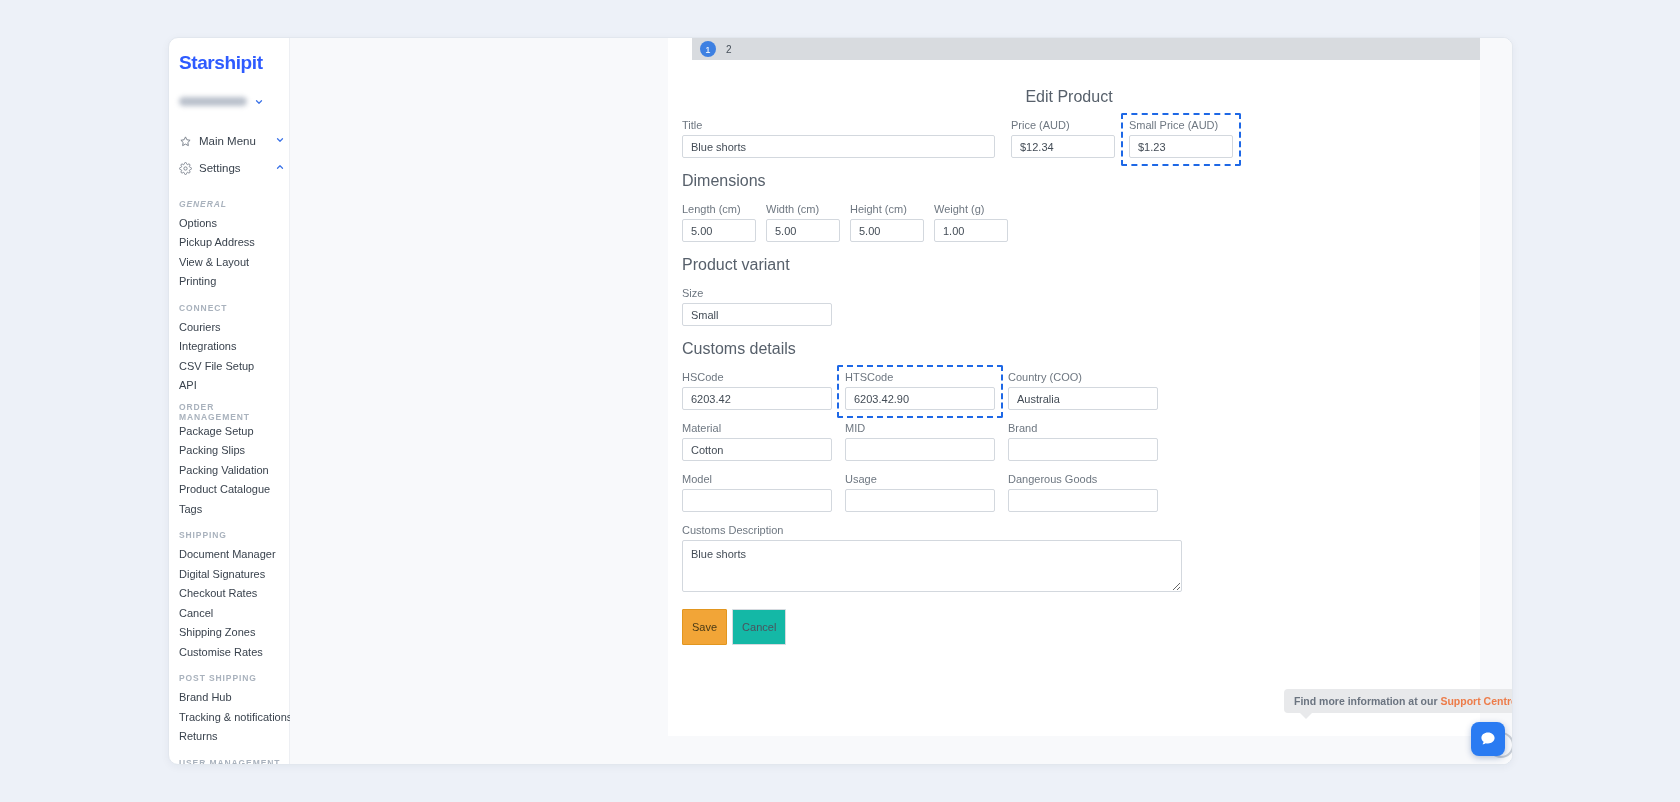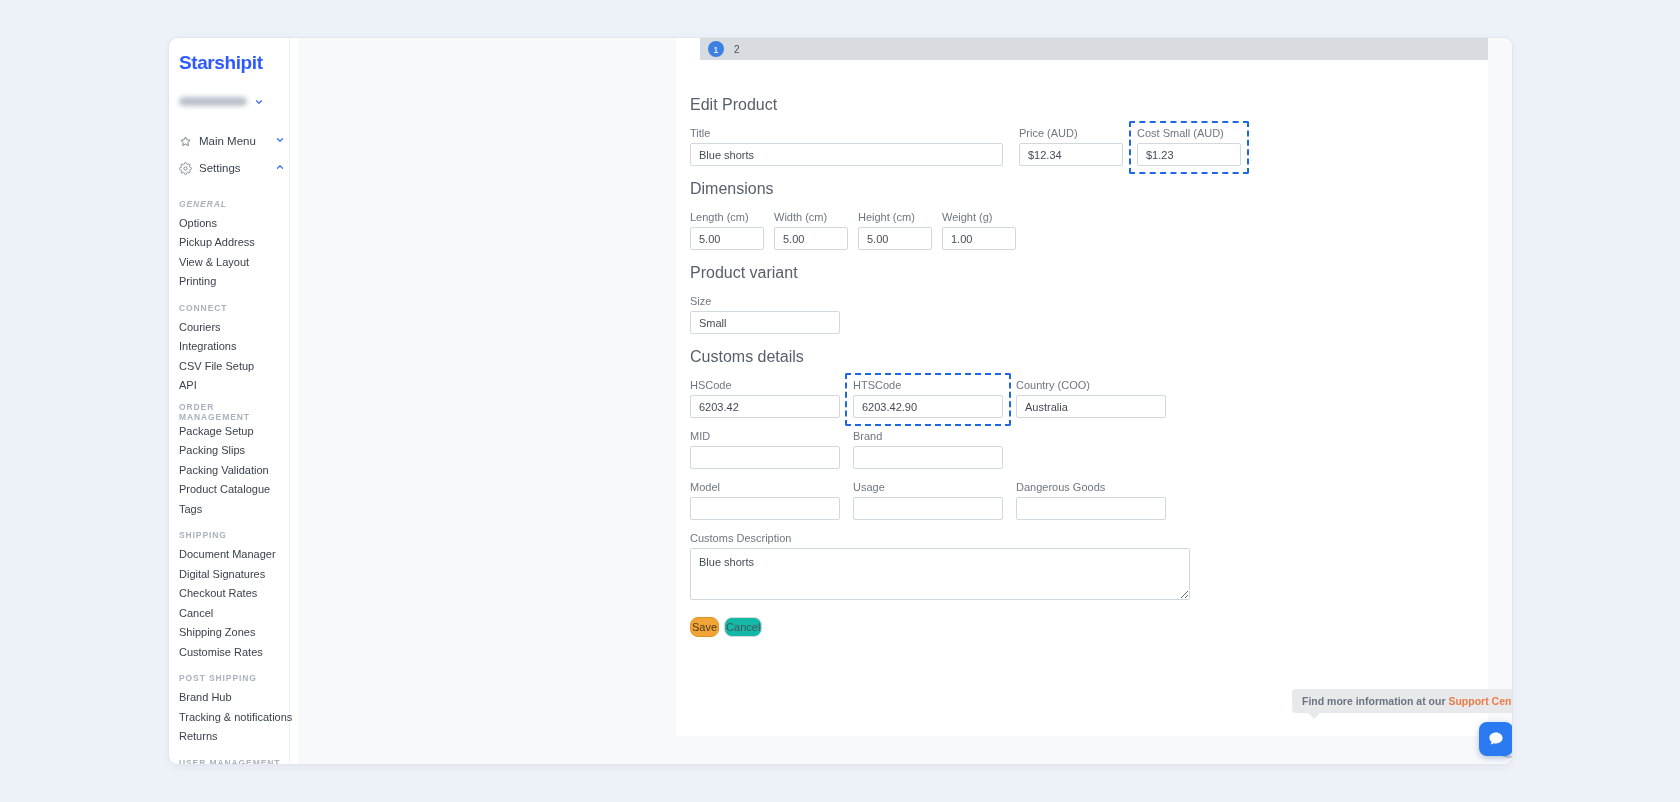--- a/index.html
+++ b/index.html
@@ -6,21 +6,21 @@
   html,body { margin:0; padding:0; }
   body {
     width:1680px; height:802px; overflow:hidden; position:relative;
     background:#edf1f8;
     font-family:"Liberation Sans", sans-serif;
   }
   .card {
     position:absolute; left:168px; top:37px; width:1345px; height:728px;
     background:#ffffff; border:1px solid #e2e7ee; border-radius:10px;
     box-shadow:0 2px 8px rgba(25,39,62,.05);
-    display:flex; overflow:hidden;gap:8px;
+    display:flex; overflow:hidden;
   }
   
   .sidebar { width:121px; flex-shrink:0; border-right:1px solid #edeff3; padding:14px 4px 0 10px; }
   .logo { font-size:19px; font-weight:bold; letter-spacing:-.4px; color:#2e5bff; }
   .account { margin-top:20px; display:flex; align-items:center; gap:7px; cursor:pointer; height:15px; }
   .blur-pill { width:68px; height:9px; background:#b9c0cb; border-radius:5px; filter:blur(2.5px); }
   .menu-row { display:flex; align-items:flex-start; gap:7px; font-size:11.5px; color:#39424d; cursor:pointer; }
   .menu-row.main { margin-top:26px; }
   .menu-row.settings { margin-top:14px; }
   .menu-row .grow { flex:1; }
@@ -33,40 +33,40 @@
             cursor:pointer; white-space:nowrap; }
   
   .content { flex:1; background:#f8f9fb; position:relative; }
   .panel { position:absolute; left:378px; top:0; width:812px; height:698px; background:#ffffff; }
   .stepbar { margin-left:24px; height:22px; background:#d8dbdf; display:flex; align-items:center; padding-left:8px; }
   .step-active { width:16px; height:16px; border-radius:50%; background:#3d80e2; color:#fff;
                  font-size:9.5px; display:flex; align-items:center; justify-content:center; cursor:pointer; }
   .step-next { margin-left:10px; font-size:10px; color:#454e58; cursor:pointer; }
   .form { padding:28px 24px 0 14px; }
   .sec { font-size:16px; font-weight:500; color:#57606b; margin:14px 0 13px; }
-  .sec.first { margin-top:8px; }
+  .sec.first { margin-top:0;text-align:center; }
   .row { display:flex; margin-bottom:12px; }
   .fld { margin-right:13px; position:relative; }
   .lbl { font-size:11px; color:#6e7781; margin-bottom:4px; white-space:nowrap; }
   .inp {
     width:100%; height:23px; border:1px solid #d3d8de; border-radius:2px; background:#fff;
     font-size:11px; color:#434c56; padding:0 8px; font-family:inherit; outline:none;
   }
   .w-title { width:313px; margin-right:16px; }
   .w-std   { width:150px; }
   .w-sm    { width:104px; margin-right:14px; }
   .w-dim   { width:74px; margin-right:10px; }
   .w-desc  { width:500px; }
   .flagged::before {
     content:""; position:absolute; left:-8px; right:-8px; top:-6px; bottom:-8px;
     border:2px dashed #1e68e6; border-radius:2px; pointer-events:none;
   }
   textarea.inp { height:52px; padding:6px 8px; resize:both; line-height:1.3; }
   .btn-row { display:flex; gap:5px; margin-top:13px; }
-  .btn { height:20px; font-size:11px; border-radius:8px; padding:0 1px; cursor:pointer; font-family:inherit; }
+  .btn { height:36px; font-size:11px; border-radius:1px; padding:0 9px; cursor:pointer; font-family:inherit; }
   .btn-save { background:#f2a537; border:1px solid #e2961f; color:#4a3a16; }
   .btn-cancel { background:#14b8a6; border:1px solid #d6dadf; color:#4a545e; }
   
   .tooltip {
     position:absolute; left:994px; top:651px; z-index:3;
     background:#e8e9eb; color:#6b7480; font-size:10.5px; font-weight:bold;
     padding:6px 10px; border-radius:4px; white-space:nowrap;
   }
   .tooltip .link { color:#ed7c49; cursor:pointer; }
   .tooltip::after {
@@ -179,21 +179,21 @@
         <div class="row">
           <div class="fld w-title">
             <div class="lbl">Title</div>
             <input class="inp" value="Blue shorts" style="">
           </div>
           <div class="fld w-sm">
             <div class="lbl">Price (AUD)</div>
             <input class="inp" value="$12.34" style="">
           </div>
           <div class="fld w-sm flagged">
-            <div class="lbl">Cost Small (AUD)</div>
+            <div class="lbl">Small Price (AUD)</div>
             <input class="inp" value="$1.23" style="">
           </div>
         </div>
 
 
         <div class="sec">Dimensions</div>
         <div class="row">
           <div class="fld w-dim">
             <div class="lbl">Length (cm)</div>
             <input class="inp" value="5.00" style="">
@@ -230,20 +230,24 @@
             <div class="lbl">HTSCode</div>
             <input class="inp" value="6203.42.90" style="">
           </div>
           <div class="fld w-std">
             <div class="lbl">Country (COO)</div>
             <input class="inp" value="Australia" style="">
           </div>
         </div>
 
         <div class="row">
+          <div class="fld w-std">
+            <div class="lbl">Material</div>
+            <input class="inp" value="Cotton" style="">
+          </div>
           <div class="fld w-std">
             <div class="lbl">MID</div>
             <input class="inp" value="" style="">
           </div>
           <div class="fld w-std">
             <div class="lbl">Brand</div>
             <input class="inp" value="" style="">
           </div>
         </div>
 

